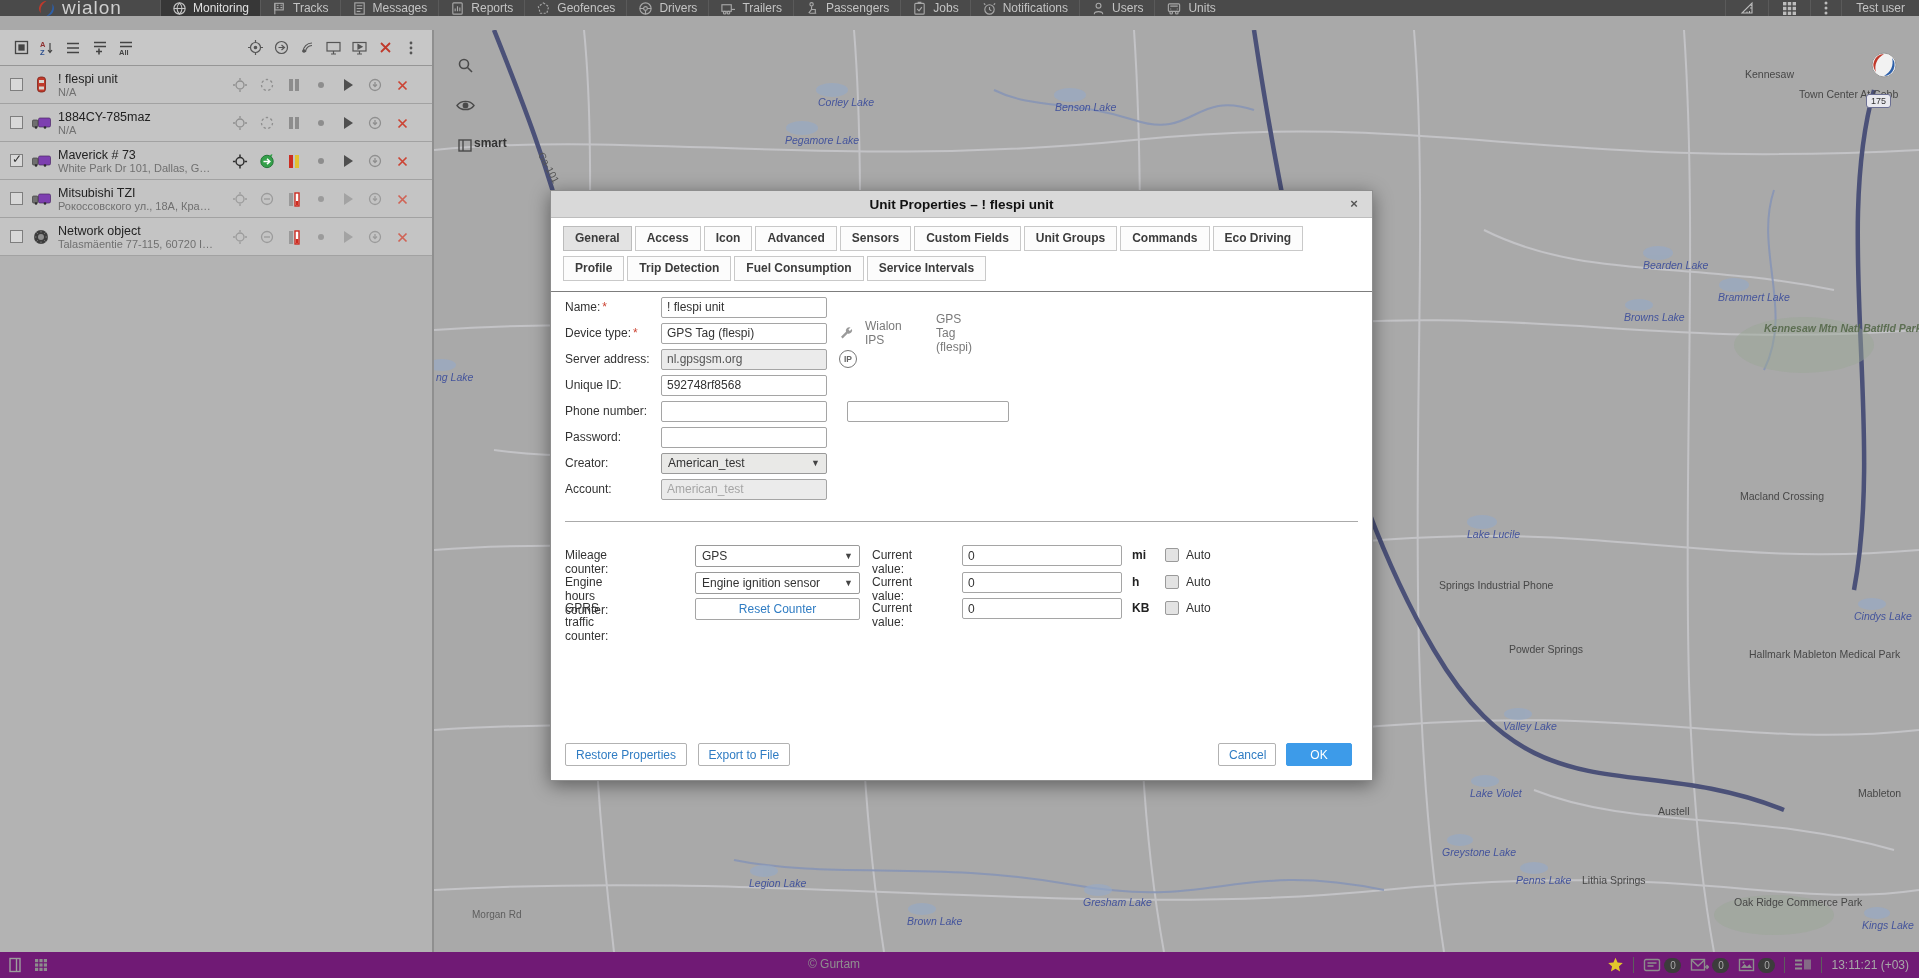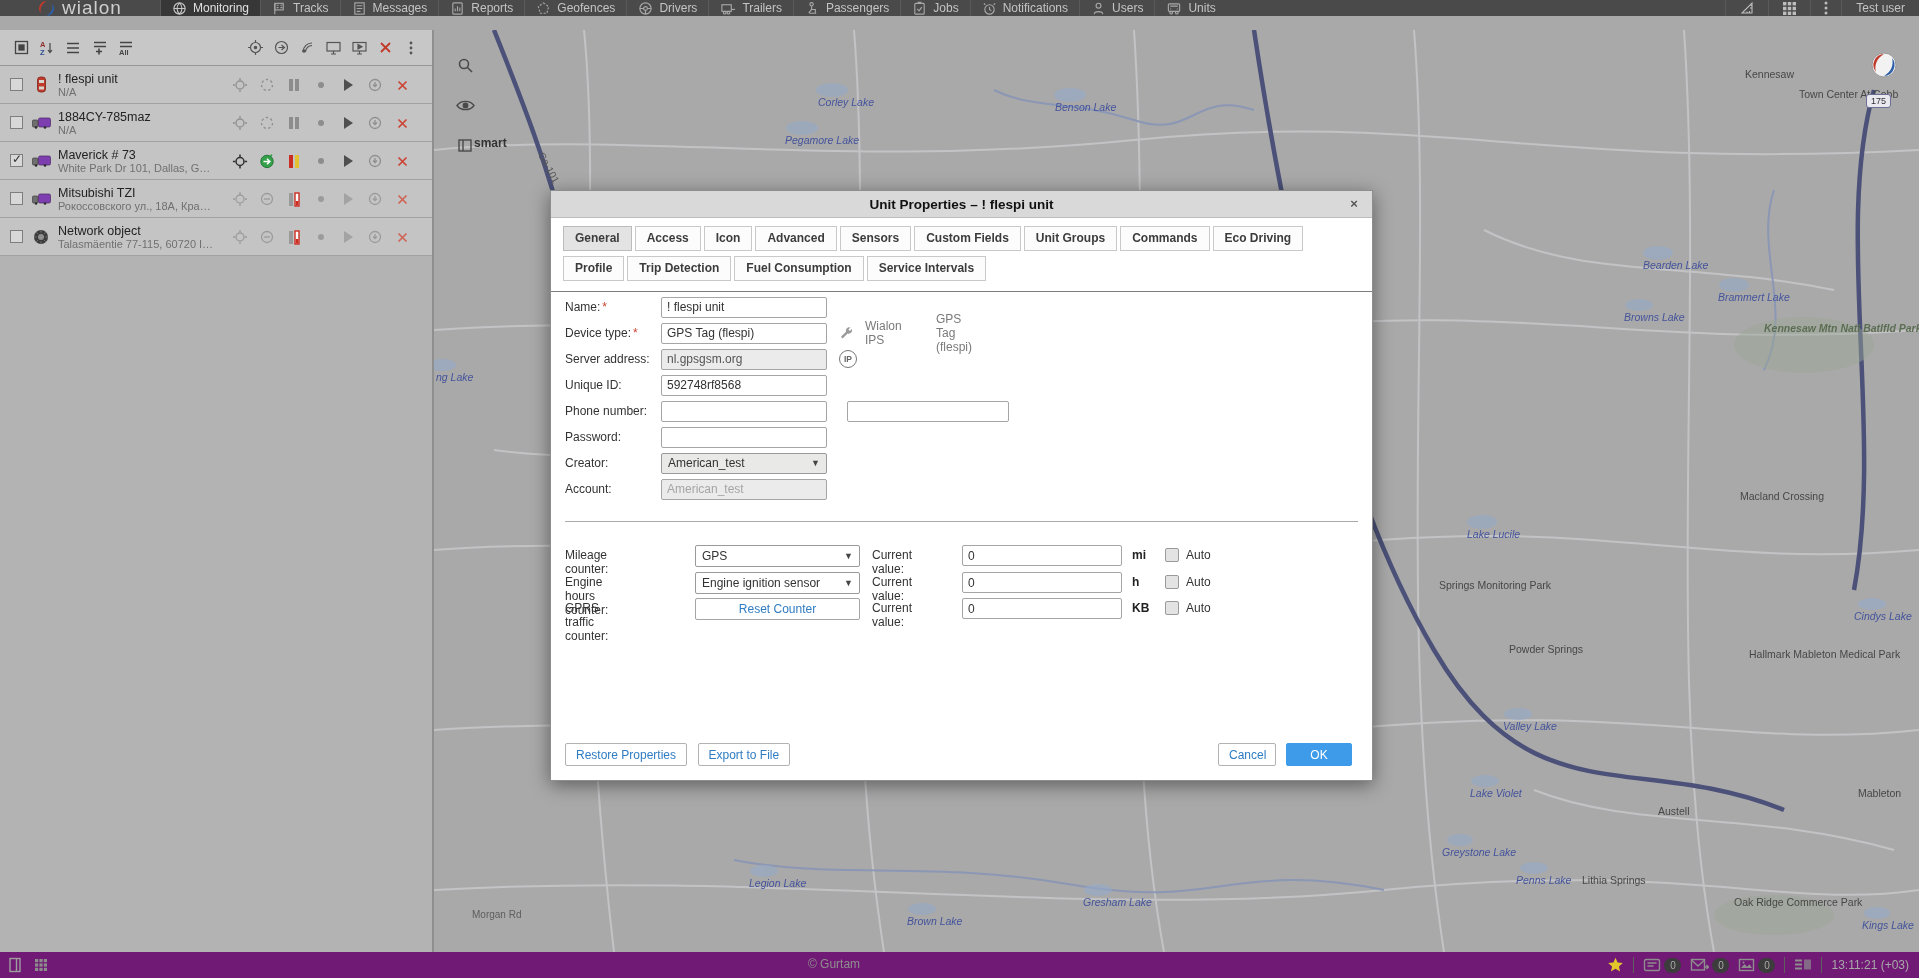--- a/index.html
+++ b/index.html
@@ -672,21 +672,21 @@
         <span class="mlabel lake" style="left: 351px; top: 104px;">Pegamore Lake</span>
         <span class="mlabel place" style="left: 1311px; top: 38px;">Kennesaw</span>
         <span class="mlabel place" style="left: 1365px; top: 58px;">Town Center At Cobb</span>
         <span class="mlabel lake" style="left: 1209px; top: 229px;">Bearden Lake</span>
         <span class="mlabel lake" style="left: 1284px; top: 261px;">Brammert Lake</span>
         <span class="mlabel lake" style="left: 1190px; top: 281px;">Browns Lake</span>
         <span class="mlabel park" style="left: 1330px; top: 292px;">Kennesaw Mtn Natl Batlfld Park</span>
         <span class="mlabel lake" style="left: 2px; top: 341px;">ng Lake</span>
         <span class="mlabel place" style="left: 1306px; top: 460px;">Macland Crossing</span>
         <span class="mlabel lake" style="left: 1033px; top: 498px;">Lake Lucile</span>
-        <span class="mlabel place" style="left: 1005px; top: 549px;">Springs Monitoring Park</span>
+        <span class="mlabel place" style="left: 1005px; top: 549px;">Springs Industrial Phone</span>
         <span class="mlabel place" style="left: 1075px; top: 613px;">Powder Springs</span>
         <span class="mlabel place" style="left: 1315px; top: 618px;">Hallmark Mableton Medical Park</span>
         <span class="mlabel lake" style="left: 1420px; top: 580px;">Cindys Lake</span>
         <span class="mlabel lake" style="left: 1069px; top: 690px;">Valley Lake</span>
         <span class="mlabel lake" style="left: 1036px; top: 757px;">Lake Violet</span>
         <span class="mlabel place" style="left: 1224px; top: 775px;">Austell</span>
         <span class="mlabel place" style="left: 1424px; top: 757px;">Mableton</span>
         <span class="mlabel lake" style="left: 1008px; top: 816px;">Greystone Lake</span>
         <span class="mlabel lake" style="left: 1082px; top: 844px;">Penns Lake</span>
         <span class="mlabel place" style="left: 1148px; top: 844px;">Lithia Springs</span>

